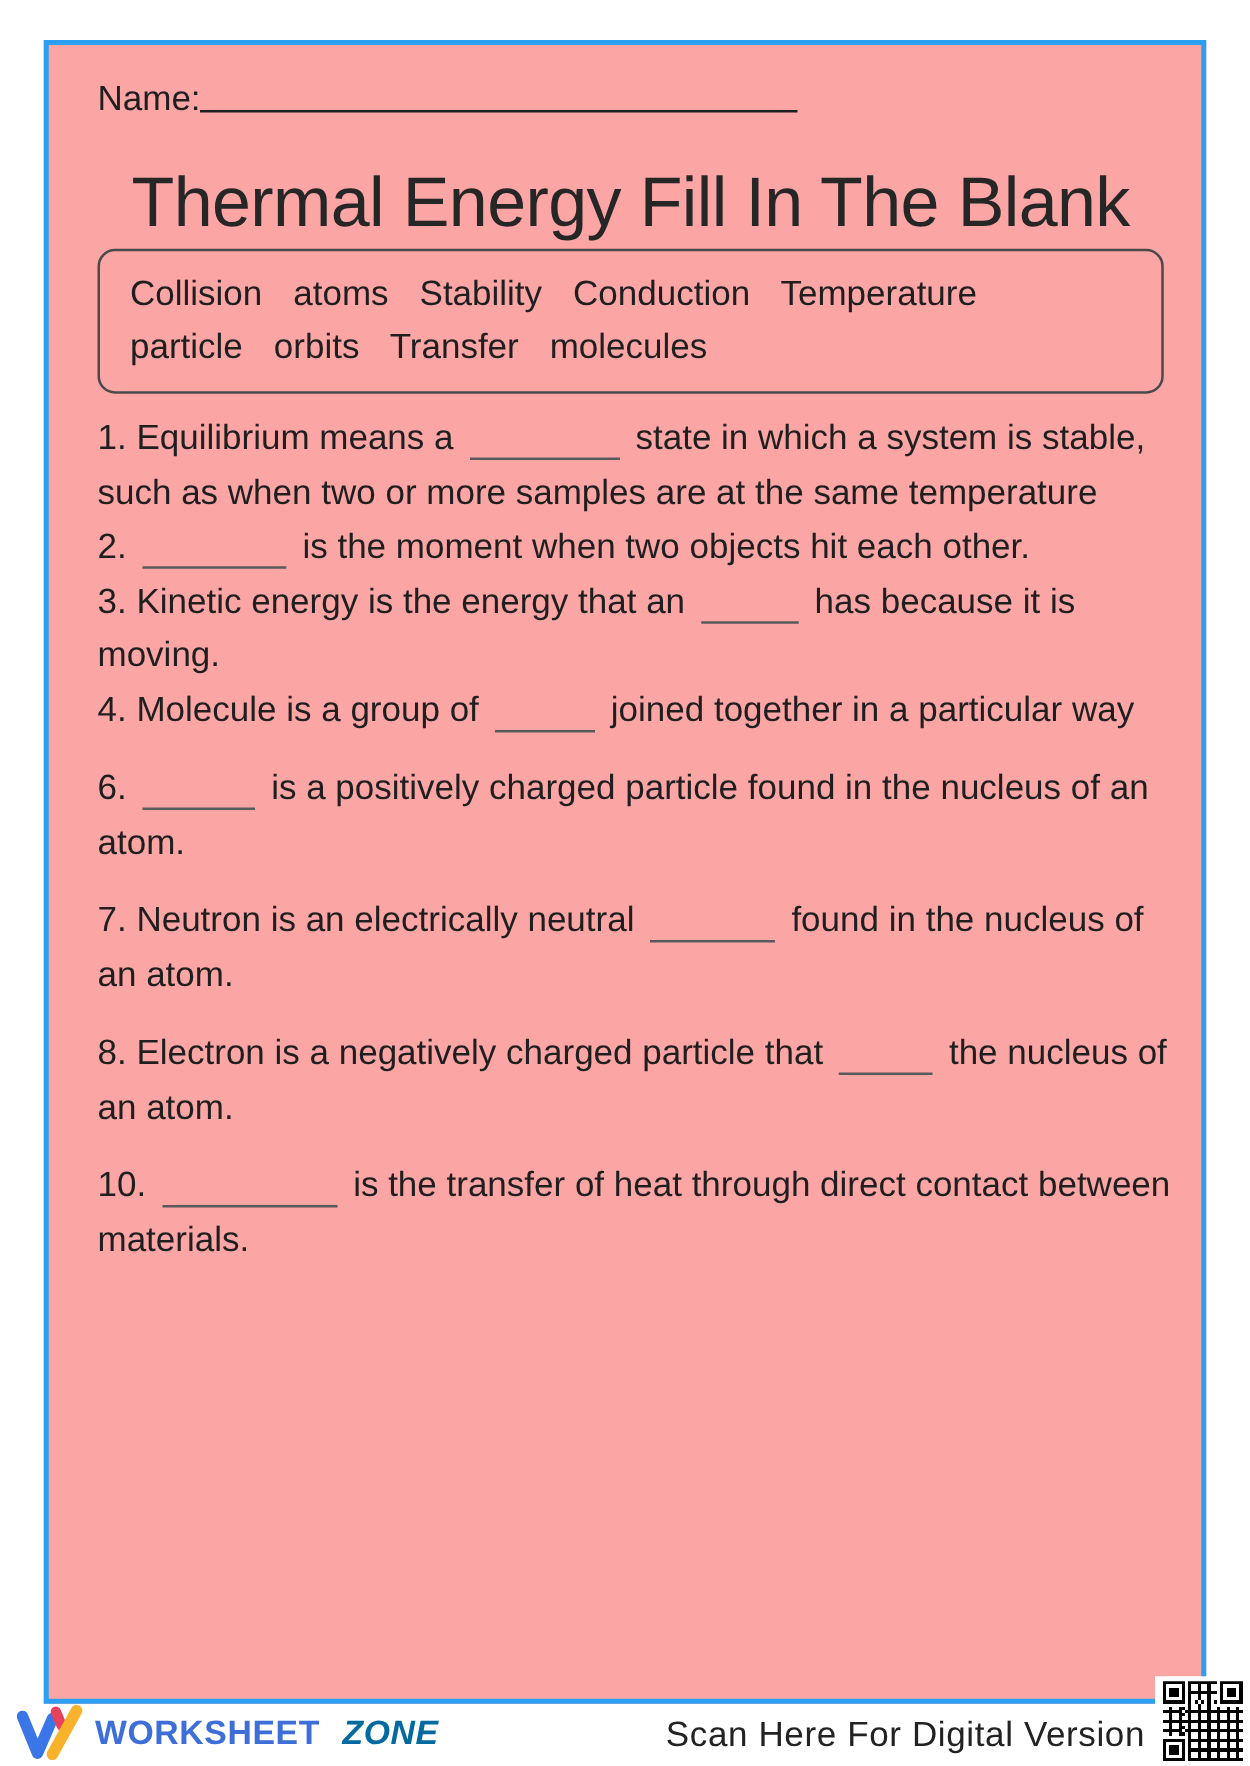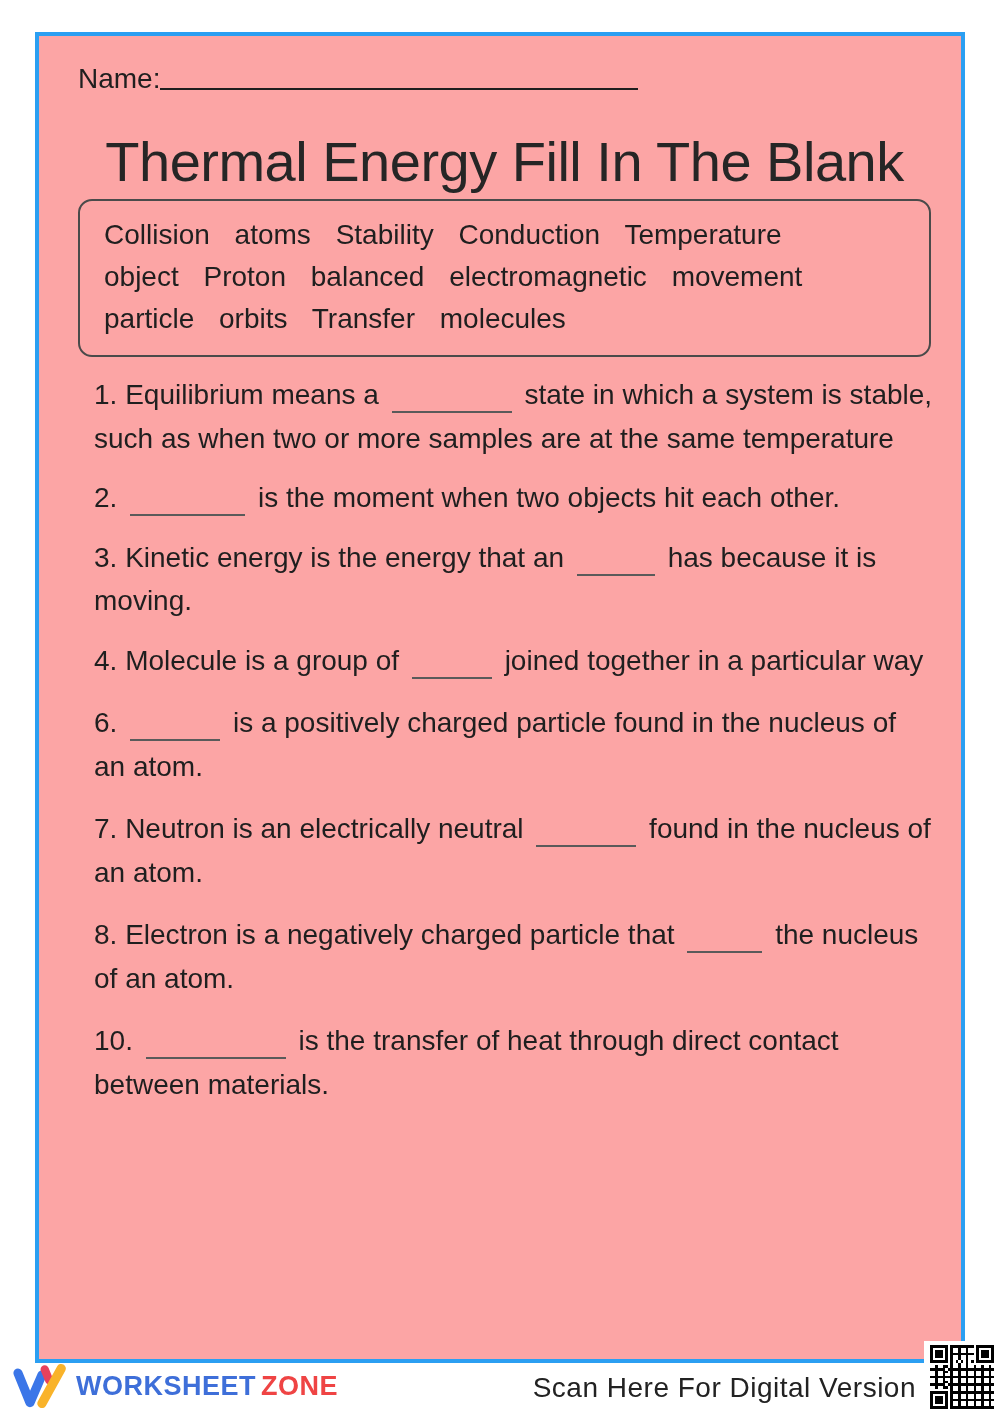--- a/index.html
+++ b/index.html
@@ -50,21 +50,21 @@
     color: #1f1f1f;
   }
   .word-bank .bank-line { word-spacing: 17px; }
   .questions {
     margin-top: 13px;
     width: 872px;
     font-size: 28px;
     line-height: 43.5px;
     color: #1f1f1f;
   }
-  .questions p { margin: 16px; }
+  .questions p { margin: 0; }
   .questions p.gap { margin-top: 19px; }
   .blank {
     display: inline-block;
     border-bottom: 2px solid #5a5a5a;
     height: 1em;
     transform: translateY(9px);
     margin: 0 5px;
   }
   .footer {
     position: absolute;
@@ -79,21 +79,21 @@
   }
   .brand-mark { width: 58px; height: 46px; }
   .brand-text {
     font-size: 27px;
     font-weight: bold;
     letter-spacing: 0.5px;
     margin-left: 6px;
     white-space: nowrap;
   }
   .brand-worksheet { color: #3e6fd9; }
-  .brand-zone { color: #ef4444; margin-left: 5px; }
+  .brand-zone { color: #0369a1; margin-left: 18px; font-style: italic; }
   .scan-text {
     position: absolute;
     right: 84px; bottom: 9px;
     font-size: 28px;
     letter-spacing: 0.5px;
     color: #222222;
     white-space: nowrap;
     margin-left: 48px;
   }
   .qr-box {
@@ -113,21 +113,20 @@
   <div class="content">
 
     <div class="name-row">
       <span>Name:</span><span class="name-line"></span>
     </div>
 
     <div class="title">Thermal Energy Fill In The Blank</div>
 
     <div class="word-bank">
       <div class="bank-line">Collision atoms Stability Conduction Temperature</div>
-      <div class="bank-line">object Proton balanced electromagnetic movement</div>
       <div class="bank-line">particle orbits Transfer molecules</div>
     </div>
 
     <div class="questions" id="questions">
         <p><span>1. Equilibrium means a</span> <span class="blank" style="width: 120px;"></span> <span>state in which a system is stable, such as when two or more samples are at the same temperature</span></p>
         <p><span>2.</span> <span class="blank" style="width: 115px;"></span> <span>is the moment when two objects hit each other.</span></p>
         <p><span>3. Kinetic energy is the energy that an</span> <span class="blank" style="width: 78px;"></span> <span>has because it is moving.</span></p>
         <p><span>4. Molecule is a group of</span> <span class="blank" style="width: 80px;"></span> <span>joined together in a particular way</span></p>
         <p class="gap"><span>6.</span> <span class="blank" style="width: 90px;"></span> <span>is a positively charged particle found in the nucleus of an atom.</span></p>
         <p class="gap"><span>7. Neutron is an electrically neutral</span> <span class="blank" style="width: 100px;"></span> <span>found in the nucleus of an atom.</span></p>

